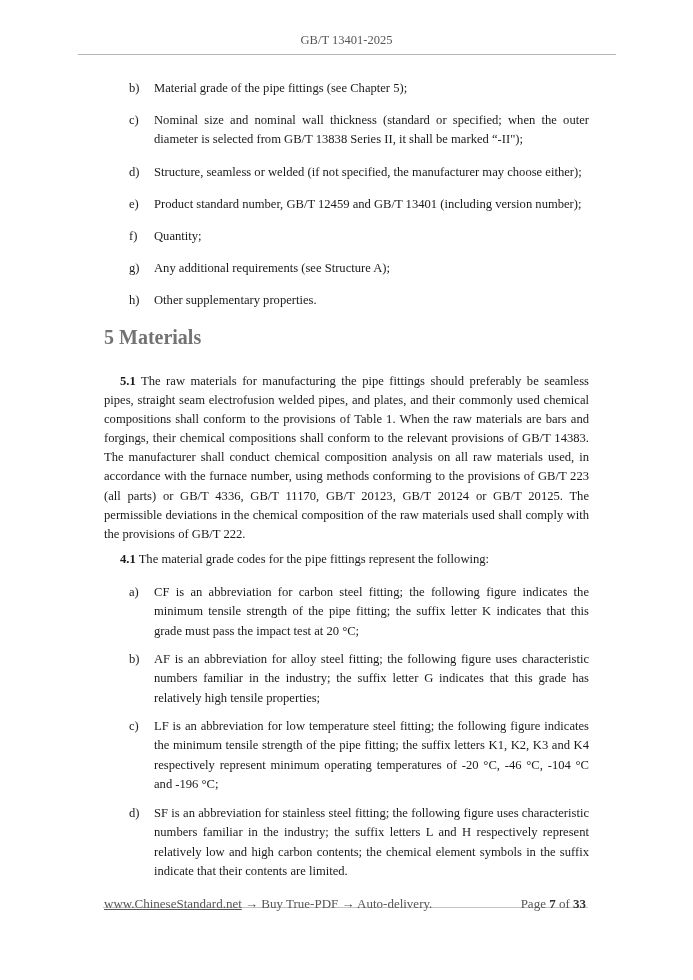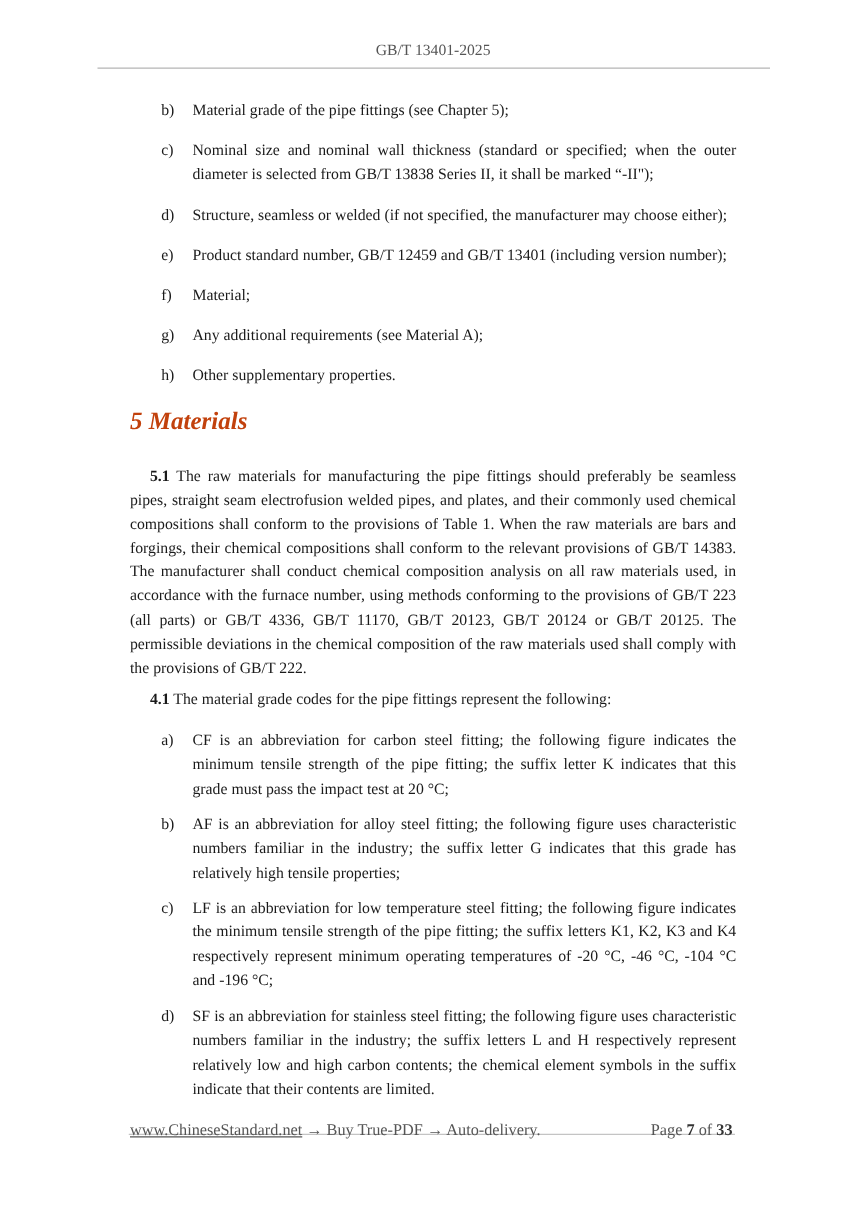--- a/index.html
+++ b/index.html
@@ -13,21 +13,21 @@
       font-size: 12.5px; color: #555;
     }
     .header-rule {
       position: absolute; top: 54px; left: 78px; width: 538px; height: 0;
       border-top: 1px solid #b5b5b5;
     }
     .list-item { position: absolute; left: 129px; width: 460px; font-size: 12.6px; line-height: 19.3px; }
     .list-item .lbl { position: absolute; left: 0; top: 0; width: 24px; }
     .list-item .txt { margin-left: 25px; text-align: justify; text-align-last: left; display: block; }
     .section-heading {
-      position: absolute; left: 104px; top: 326px; font-size: 20px; font-weight: bold; color: #c2410c; font-style: italic;
+      position: absolute; left: 104px; top: 326px; font-size: 20px; font-weight: bold; color: #737373;
     }
     .para {
       position: absolute; left: 104px; width: 485px; font-size: 12.6px; line-height: 19.1px;
       text-align: justify;
     }
     .para b { font-weight: bold; padding-left: 16px; }
     .footer-rule {
       position: absolute; top: 907px; left: 103px; width: 485px; height: 0;
       border-top: 1px solid #c4c4c4;
     }
@@ -55,25 +55,25 @@
 <div class="list-item" style="top:163px;">
   <span class="lbl">d)</span>
   <span class="txt">Structure, seamless or welded (if not specified, the manufacturer may choose either);</span>
 </div>
 <div class="list-item" style="top:195px;">
   <span class="lbl">e)</span>
   <span class="txt">Product standard number, GB/T 12459 and GB/T 13401 (including version number);</span>
 </div>
 <div class="list-item" style="top:227px;">
   <span class="lbl">f)</span>
-  <span class="txt">Material;</span>
+  <span class="txt">Quantity;</span>
 </div>
 <div class="list-item" style="top:259px;">
   <span class="lbl">g)</span>
-  <span class="txt">Any additional requirements (see Material A);</span>
+  <span class="txt">Any additional requirements (see Structure A);</span>
 </div>
 <div class="list-item" style="top:291px;">
   <span class="lbl">h)</span>
   <span class="txt">Other supplementary properties.</span>
 </div>
 
 <div class="section-heading">5 Materials</div>
 
 <div class="para" style="top:372px;">
   <b>5.1</b>

